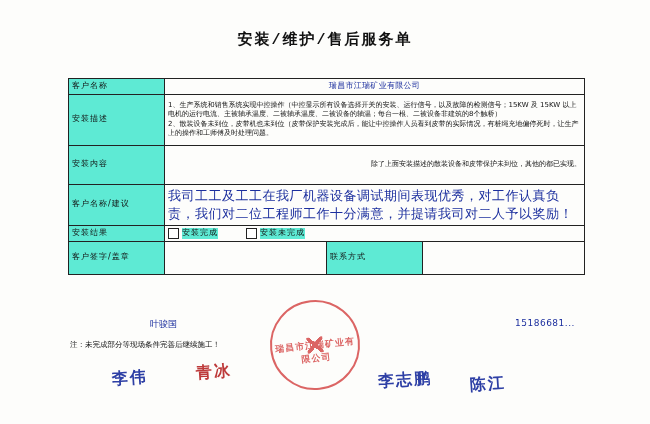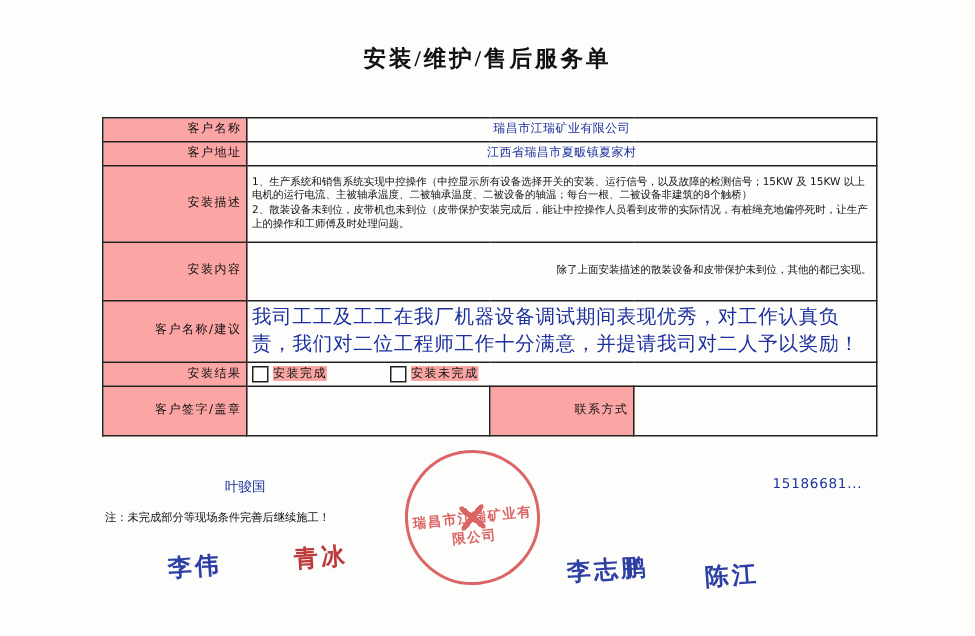--- a/index.html
+++ b/index.html
@@ -15,42 +15,42 @@
     background:#fdfdfb;
   }
   .title{
     position:absolute;
     top:30px;left:0;right:0;
     text-align:center;
     font-size:15px;
     font-weight:bold;
     letter-spacing:2px;
     color:#111;
-    font-family:Liberation Serif, serif;
+    font-family:Liberation Mono, monospace;
   }
   table.form{
     position:absolute;
     top:78px;left:68px;
     width:516px;
     border-collapse:collapse;
     table-layout:fixed;
     font-size:7.5px;
     color:#111;
   }
   table.form td{
     border:1px solid #222;
     padding:2px 3px;
     vertical-align:middle;
     line-height:1.35;
   }
   .lbl{
-    text-align:right;
+    text-align:left;
     font-size:8px;
     color:#111;
-    background:#fca5a5;
+    background:#5eead4;
     letter-spacing:1px;
   }
   .hand{
     color:#1c2f9e;
     font-size:8px;
     line-height:1.5;
     letter-spacing:0.3px;
   }
   .hand.center{text-align:center;}
   .printed{
@@ -76,21 +76,21 @@
   }
   .hand-big{
     color:#1c2f9e;
     font-size:13px;
     line-height:1.55;
     letter-spacing:0.5px;
   }
   .checkrow{
     display:flex;
     align-items:center;
-    gap:16px;
+    gap:2px;
   }
   .checkrow .grp{
     display:flex;align-items:center;gap:3px;
     margin-right:26px;
   }
   .box{
     display:inline-block;
     width:9px;height:9px;
     border:1px solid #222;
     background:#fff;
@@ -173,24 +173,20 @@
     <colgroup>
       <col style="width:96px">
       <col style="width:162px">
       <col style="width:96px">
       <col style="width:162px">
     </colgroup>
     <tbody>
       <tr>
         <td class="lbl">客户名称</td>
         <td class="hand center" colspan="3">瑞昌市江瑞矿业有限公司</td>
-      </tr>
-      <tr>
-        <td class="lbl">客户地址</td>
-        <td class="hand center" colspan="3">江西省瑞昌市夏畈镇夏家村</td>
       </tr>
       <tr>
         <td class="lbl">安装描述</td>
         <td class="printed desc-cell" colspan="3" style="white-space:pre-line">1、生产系统和销售系统实现中控操作（中控显示所有设备选择开关的安装、运行信号，以及故障的检测信号；15KW 及 15KW 以上电机的运行电流、主被轴承温度、二被轴承温度、二被设备的轴温；每台一根、二被设备非建筑的8个触桥）
 2、散装设备未到位，皮带机也未到位（皮带保护安装完成后，能让中控操作人员看到皮带的实际情况，有桩绳充地偏停死时，让生产上的操作和工师傅及时处理问题。</td>
       </tr>
       <tr>
         <td class="lbl">安装内容</td>
         <td class="printed content-cell" colspan="3">除了上面安装描述的散装设备和皮带保护未到位，其他的都已实现。</td>
       </tr>

